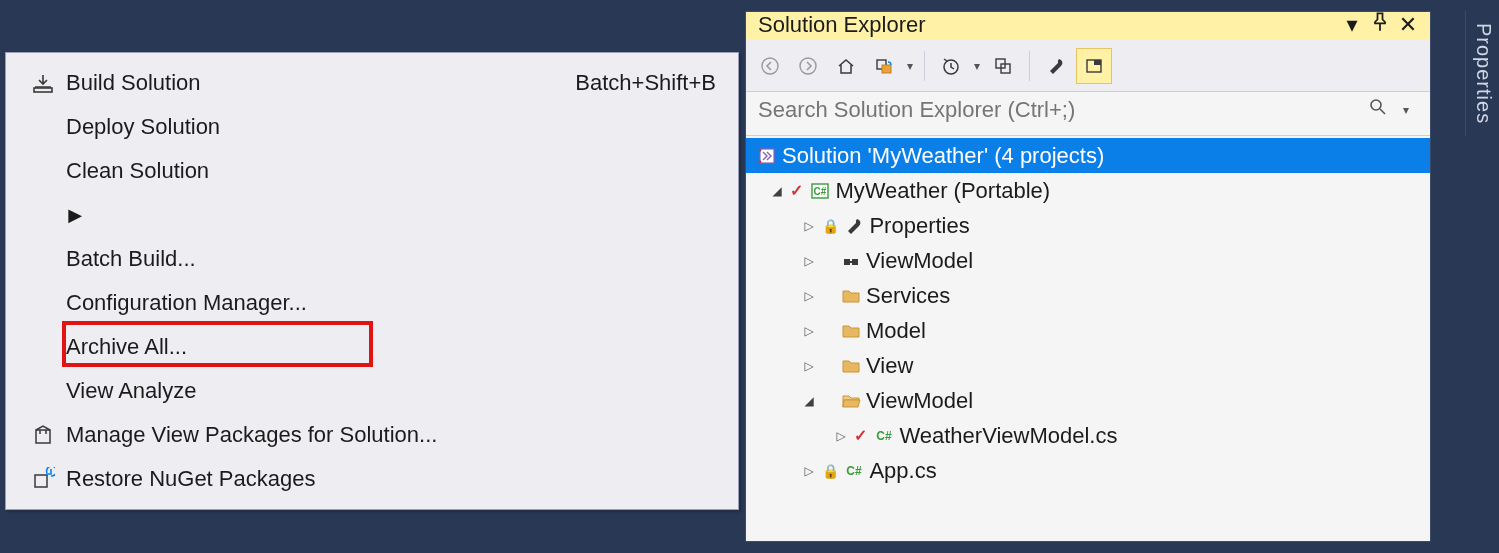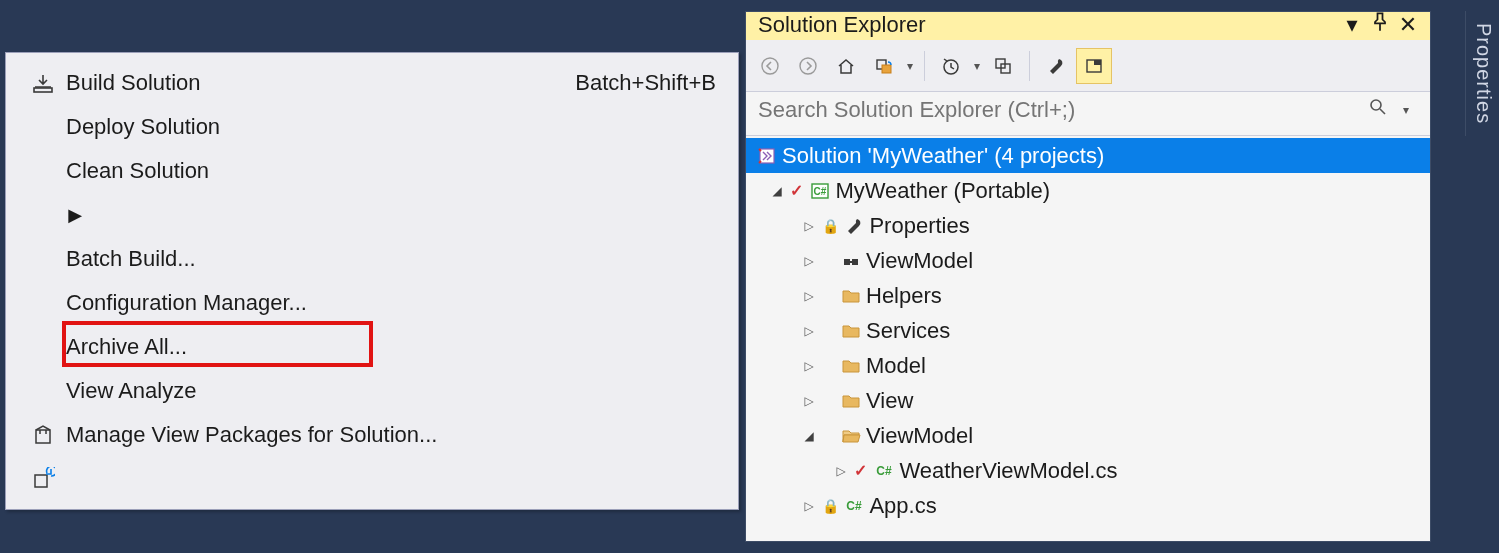--- a/index.html
+++ b/index.html
@@ -198,20 +198,21 @@
     <span class="label">Manage View Packages for Solution...</span>
   </div>
   <div class="menu-item">
     <span class="icon-slot">
       <svg class="icn" viewBox="0 0 24 24">
           <rect x="4" y="8" width="12" height="12" fill="none" stroke="#3a3a3a" stroke-width="1.5"></rect>
           <path d="M16 6a5 5 0 1 1 4 3" fill="none" stroke="#0a7fe8" stroke-width="1.6"></path>
           <path d="M20 2v5h-5" fill="none" stroke="#0a7fe8" stroke-width="1.6"></path>
         </svg>
     </span>
+    <span class="label">Restore NuGet Packages</span>
   </div>
 </div>
 
 <div class="highlight" style="left:62px; top:321px; width:311px; height:46px;"></div>
 
 <div class="panel">
   <div class="panel-title">
     <span>Solution Explorer</span>
     <span class="spacer"></span>
     <span class="ctl">▾</span>
@@ -330,31 +331,20 @@
       <span class="node-icon">
         <svg class="icn-sm" viewBox="0 0 20 20">
             <rect x="3" y="8" width="6" height="6" fill="#3a3a3a"></rect>
             <rect x="11" y="8" width="6" height="6" fill="#3a3a3a"></rect>
             <path d="M9 11h2" stroke="#3a3a3a" stroke-width="2"></path>
           </svg>
       </span>
       <span class="node-text">ViewModel</span>
     </div>
 
-    <div class="tree-row">
-      <span class="indent" style="width:50px"></span>
-      <span class="expander closed"></span>
-      <span class="indent" style="width:14px"></span>
-      <span class="node-icon">
-        <svg class="icn-sm" viewBox="0 0 20 20">
-            <path d="M2 5h6l2 2h8v9H2z" fill="#e8b860" stroke="#c9953a" stroke-width="1"></path>
-          </svg>
-      </span>
-      <span class="node-text">Helpers</span>
-    </div>
 
     <div class="tree-row">
       <span class="indent" style="width:50px"></span>
       <span class="expander closed"></span>
       <span class="indent" style="width:14px"></span>
       <span class="node-icon">
         <svg class="icn-sm" viewBox="0 0 20 20">
             <path d="M2 5h6l2 2h8v9H2z" fill="#e8b860" stroke="#c9953a" stroke-width="1"></path>
           </svg>
       </span>

